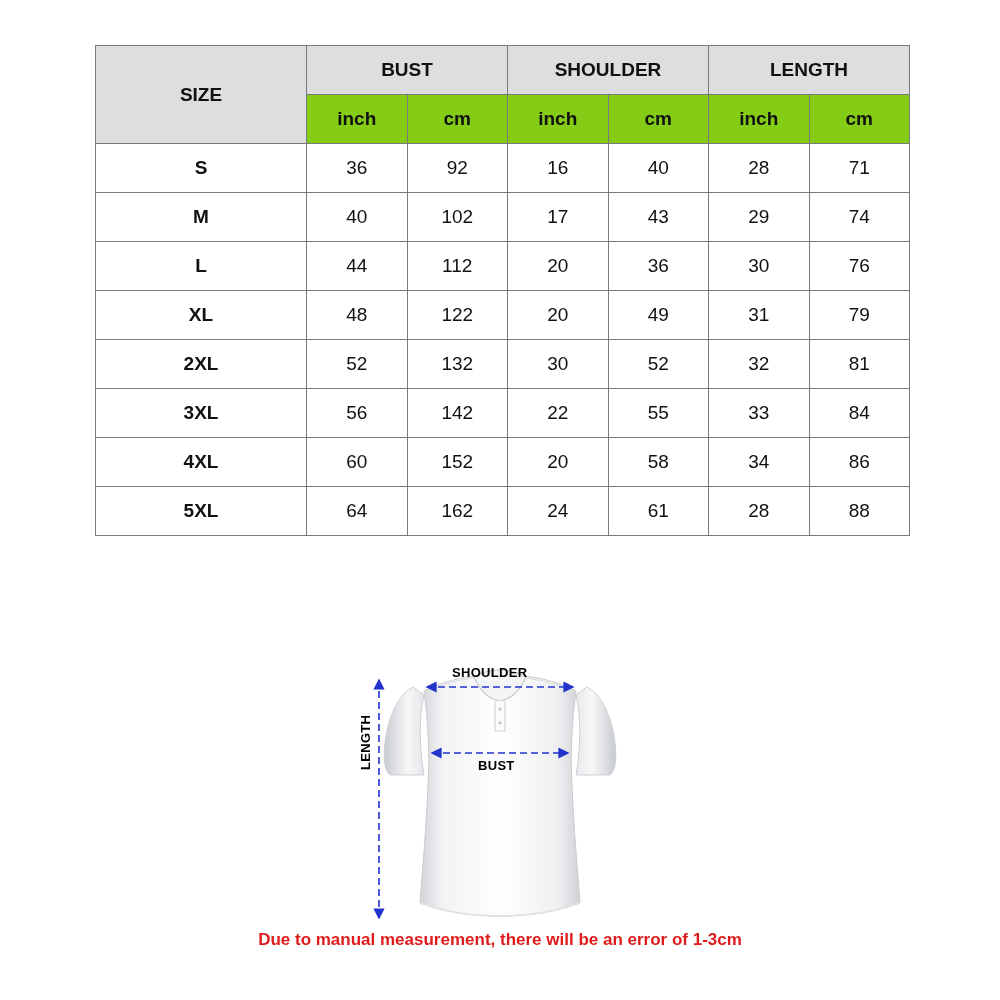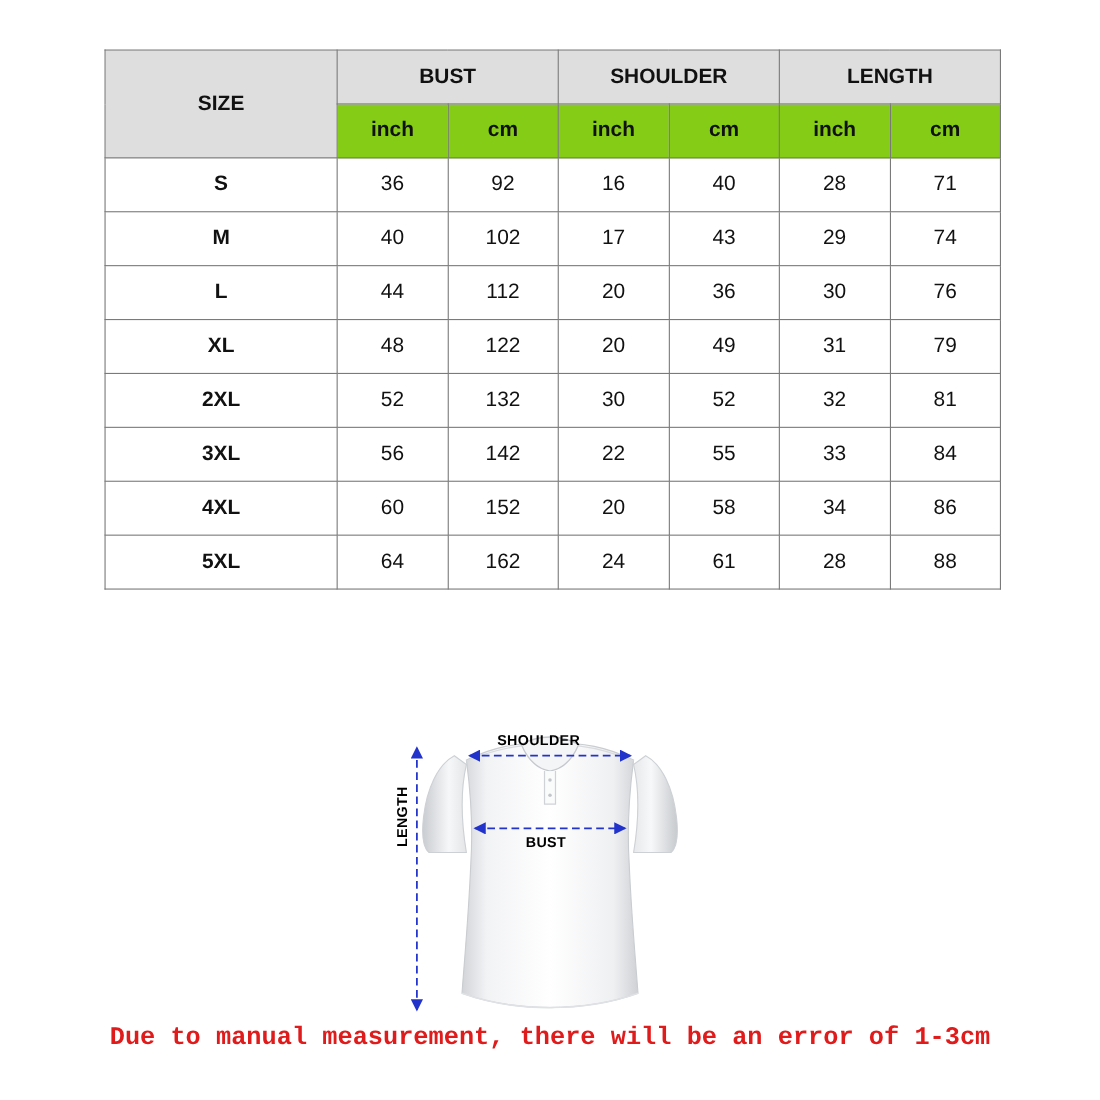--- a/index.html
+++ b/index.html
@@ -79,22 +79,21 @@
   }
 
   .note {
     position: absolute;
     left: 0;
     top: 930px;
     width: 1000px;
     text-align: center;
     color: #e01b1b;
     font-weight: bold;
-    font-size: 23px;
-    font-family: Liberation Mono, monospace;
+    font-size: 17px;
   }
 
   .dim-label {
     position: absolute;
     font-size: 13px;
     font-weight: bold;
     color: #000000;
     letter-spacing: 0.3px;
   }
   .lbl-shoulder { left: 452px; top: 40px; }

